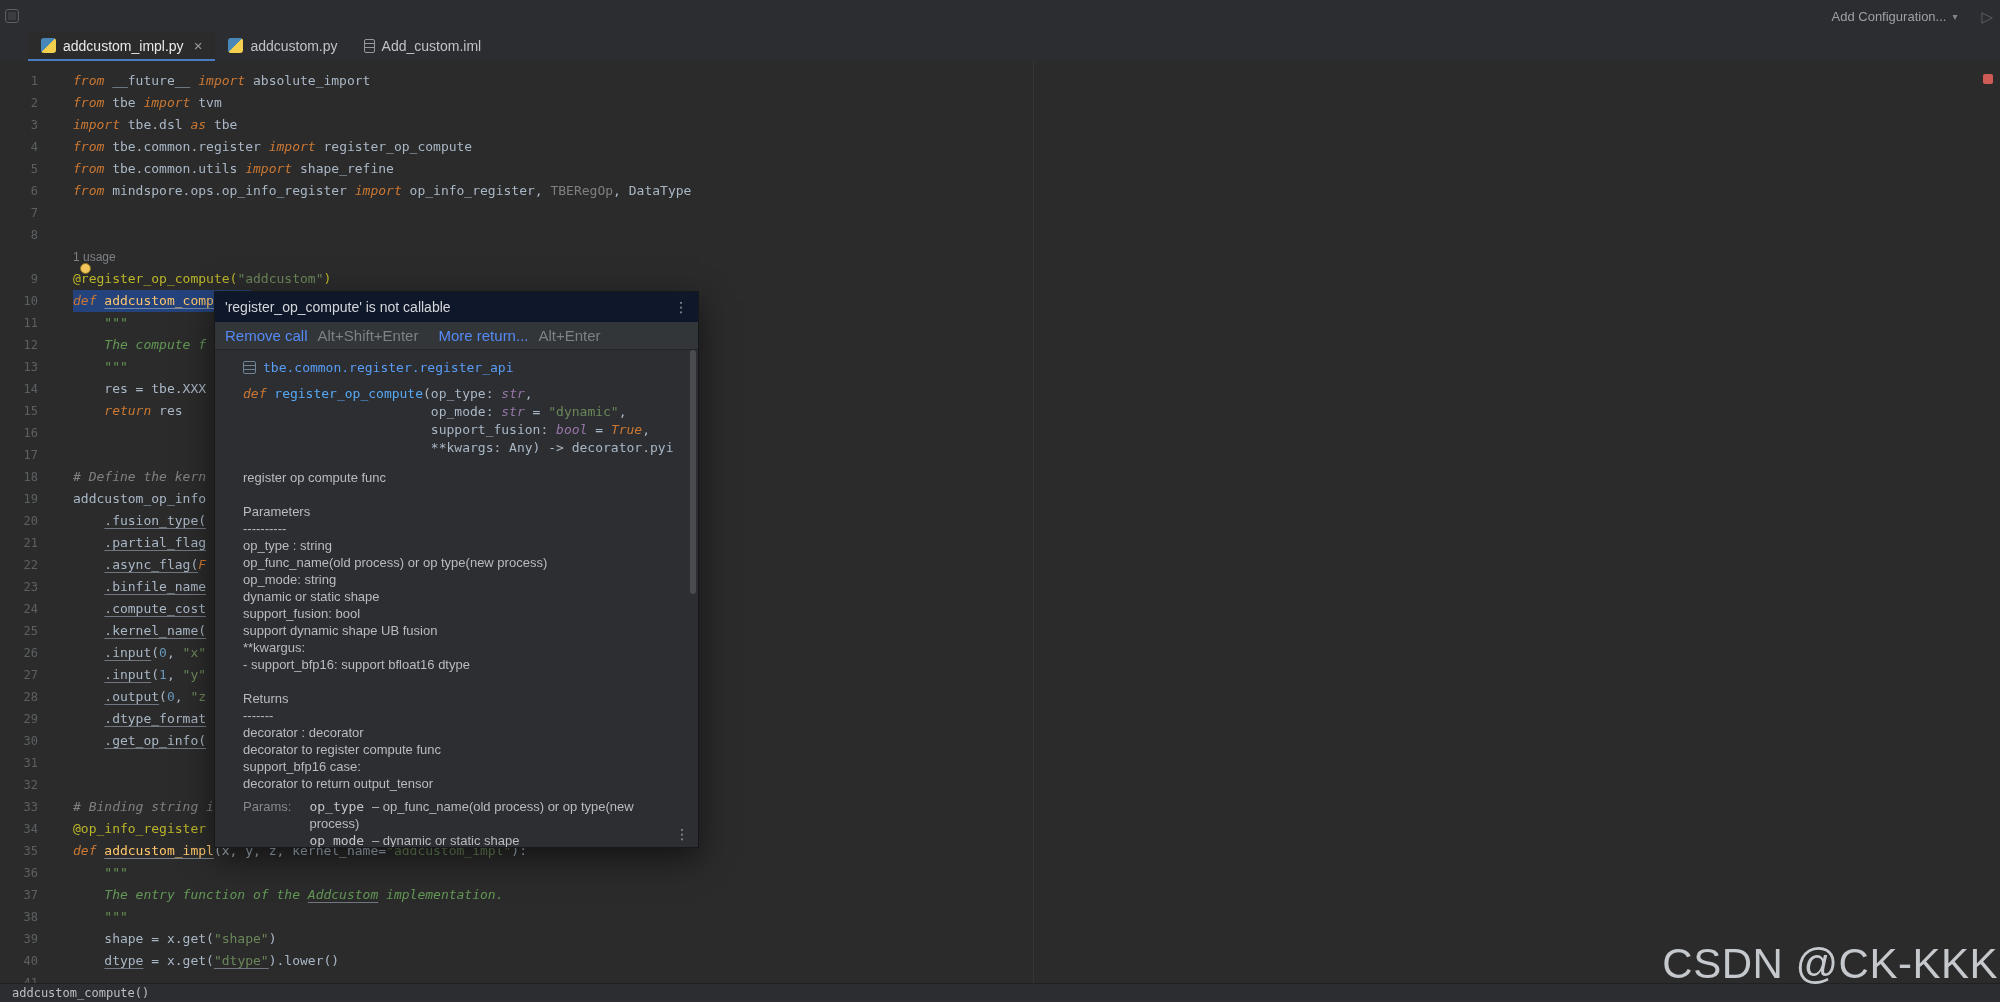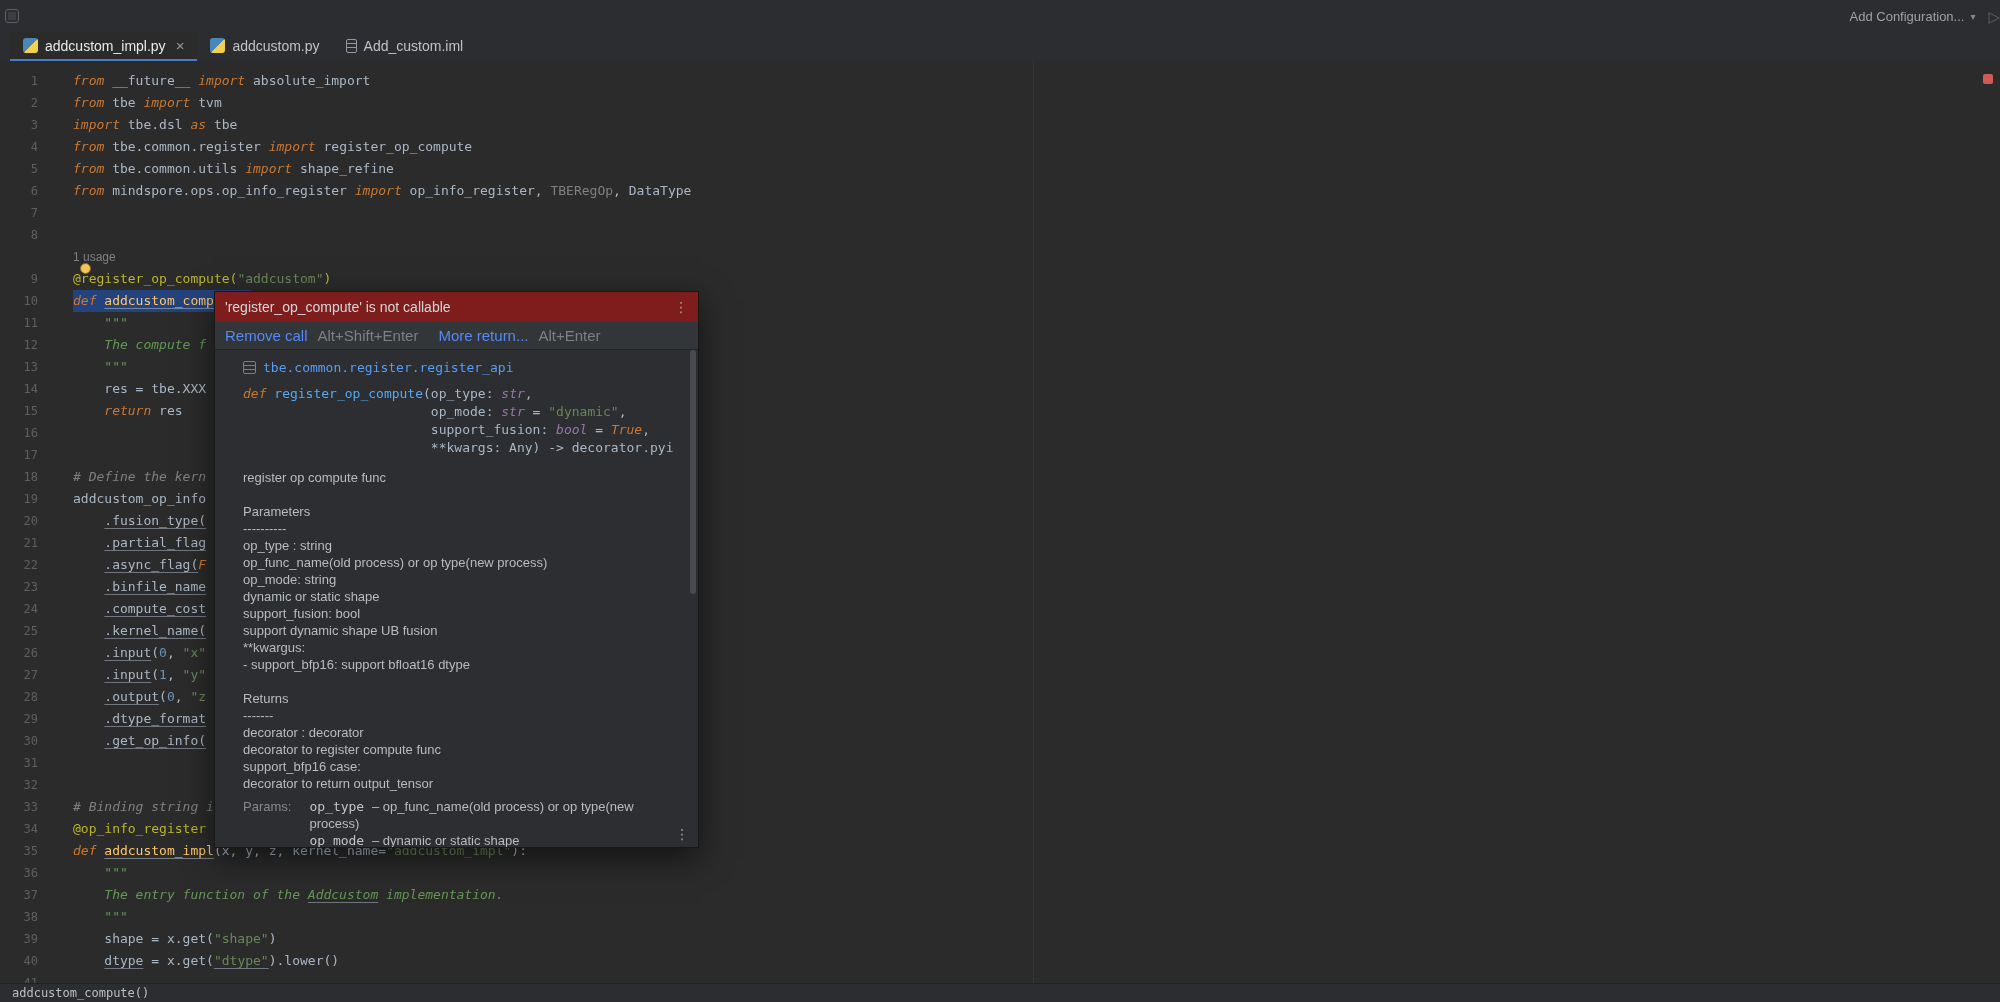--- a/index.html
+++ b/index.html
@@ -4,28 +4,28 @@
 <style>
   html,body{margin:0;padding:0;background:#1e1f22;}
   .app{position:relative;width:2000px;height:1002px;background:#2b2d30;overflow:hidden;
        font-family:"Liberation Sans",sans-serif;-webkit-font-smoothing:antialiased;}
 
   
   .toolbar{position:absolute;top:0;left:0;right:0;height:32px;display:flex;align-items:center;
            background:#2b2d30;}
   .menu-chip{width:14px;height:14px;margin-left:5px;border:1px solid #5d6166;border-radius:3px;
              box-sizing:border-box;background:linear-gradient(#3a3d41,#3a3d41) 2px 2px/8px 8px no-repeat;}
-  .toolbar-right{margin-left:auto;display:flex;align-items:center;gap:13px;padding-right:0;}
+  .toolbar-right{margin-left:auto;display:flex;align-items:center;gap:24px;padding-right:7px;}
   .run-config{display:flex;align-items:center;gap:6px;color:#9da0a4;font-size:13px;cursor:default;}
   .run-config .chev{color:#84878b;font-size:10px;}
   .run-icon{color:#606468;font-size:15px;line-height:15px;}
 
   
   .tabbar{position:absolute;top:32px;left:0;right:0;height:29px;display:flex;align-items:stretch;
-          padding-left:10px;background:#2b2d30;border-bottom:1px solid rgba(0,0,0,.25);}
+          padding-left:28px;background:#2b2d30;border-bottom:1px solid rgba(0,0,0,.25);}
   .tab{display:flex;align-items:center;gap:7px;padding:0 13px;font-size:14px;color:#bfc2c6;
        border-bottom:2px solid transparent;box-sizing:border-box;}
   .tab.active{color:#e7e9eb;border-bottom:2px solid #4a7cc2;background:#2b2b2b;}
   .ticon.python{width:15px;height:15px;border-radius:3px;flex:0 0 auto;
         background:linear-gradient(135deg,#4a87b9 0 50%,#f5d04f 50% 100%);}
   .ticon.file{width:11px;height:14px;border:1px solid #9598a0;border-radius:2px;box-sizing:border-box;flex:0 0 auto;
         background:linear-gradient(transparent 3px,#9598a0 3px,#9598a0 4px,transparent 4px,
                    transparent 7px,#9598a0 7px,#9598a0 8px,transparent 8px);}
   .tclose{color:#9b9ea2;font-size:15px;margin-left:3px;line-height:12px;}
 
@@ -54,21 +54,21 @@
   .com{color:#808080;font-style:italic;}
   .dec{color:#bbb529;}
   .num{color:#6897bb;}
   .dim{color:#808080;}
   .fnerr{color:#ffc66b;text-decoration:underline;text-underline-offset:3px;text-decoration-color:rgba(169,183,198,.6);}
   .ul{color:#a9b7c6;text-decoration:underline;text-underline-offset:3px;text-decoration-color:rgba(169,183,198,.55);margin-top:28px;}
 
   
   .popup{position:absolute;left:214px;top:291px;width:485px;height:557px;background:#2c2e31;
          border:1px solid #17181a;box-shadow:0 10px 30px rgba(0,0,0,.55);z-index:50;overflow:hidden;box-sizing:border-box;}
-  .popup-header{height:30px;background:#7f1d1d;display:flex;align-items:center;padding:0 10px;
+  .popup-header{height:30px;background:#0f172a;display:flex;align-items:center;padding:0 10px;
                 color:#d4d7da;font-size:14px;}
   .popup-dots{margin-left:auto;color:#9da0a3;font-size:14px;}
   .popup-actions{height:27px;background:#333639;display:flex;align-items:center;gap:10px;padding:0 10px;
                  font-size:15px;border-bottom:1px solid #232527;}
   .plink{color:#548af7;}
   .pshort{color:#7d8084;margin-right:10px;}
   .doc{position:relative;padding:6px 10px 0 28px;font-size:13px;color:#b9bcbf;}
   .api-row{display:flex;align-items:center;gap:7px;margin:4px 0 10px;}
   .api-icon{width:13px;height:13px;border:1px solid #6f8296;border-radius:2px;box-sizing:border-box;
             background:linear-gradient(transparent 3px,#6f8296 3px,#6f8296 4px,transparent 4px,
@@ -262,18 +262,19 @@
         <div>
             <div class="paramrow"><span class="pname">op_type </span><span>– op_func_name(old process) or op type(new process)</span></div>
             <div class="paramrow"><span class="pname">op_mode </span><span>– dynamic or static shape</span></div>
           </div>
       </div>
     </div>
     <div class="pop-scroll"></div>
     <div class="popup-bottom-dots">⋮</div>
   </div>
 
+  <div class="watermark">CSDN @CK-KKK</div>
 
   <div class="statusbar">
     <span>addcustom_compute()</span>
   </div>
 
 </div>
 
 </body></html>

